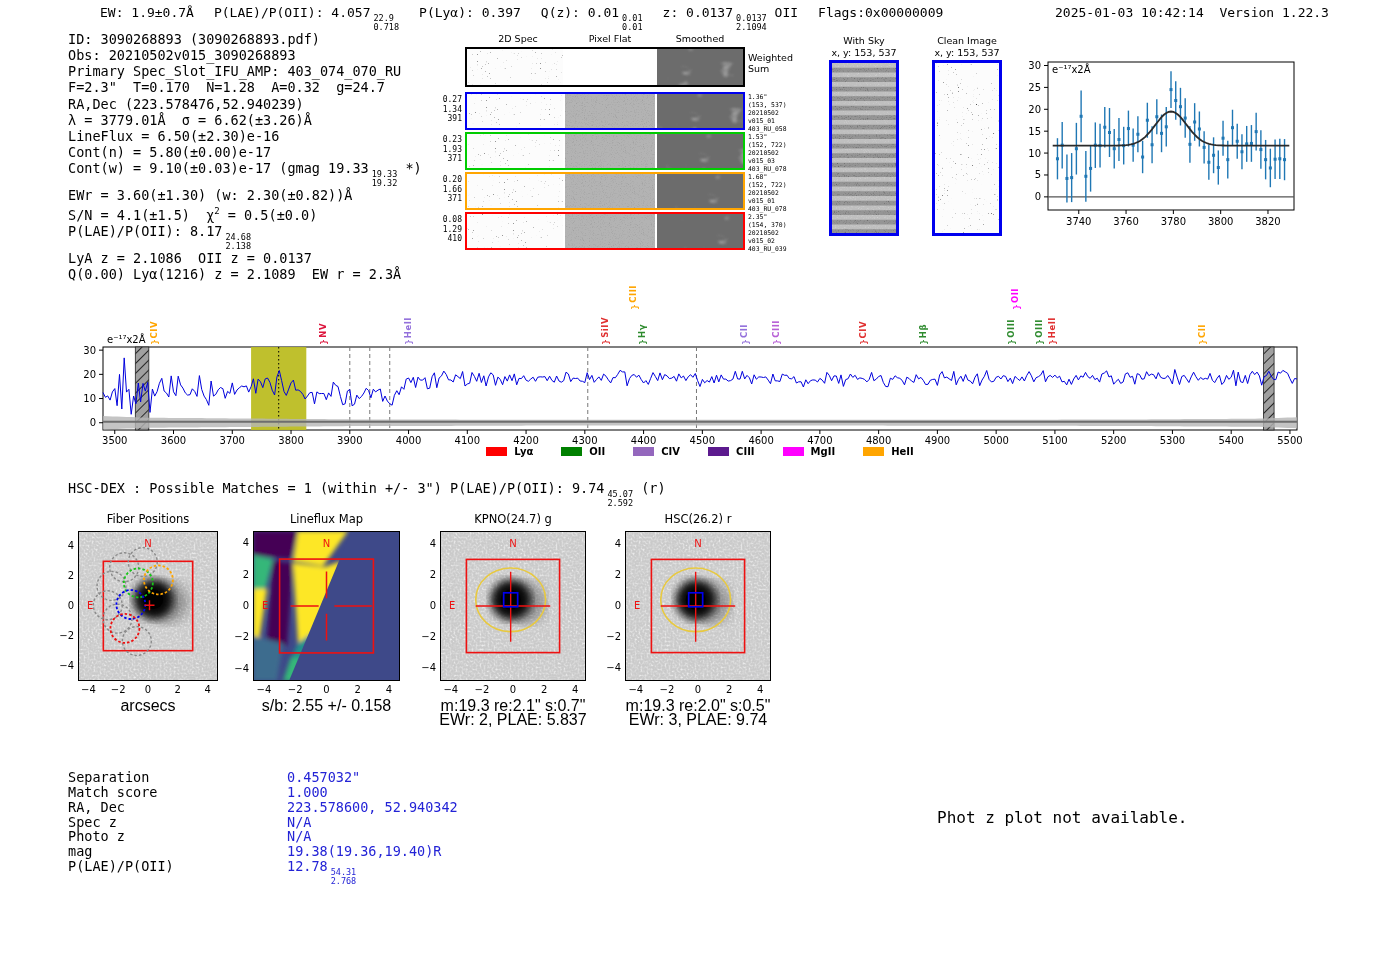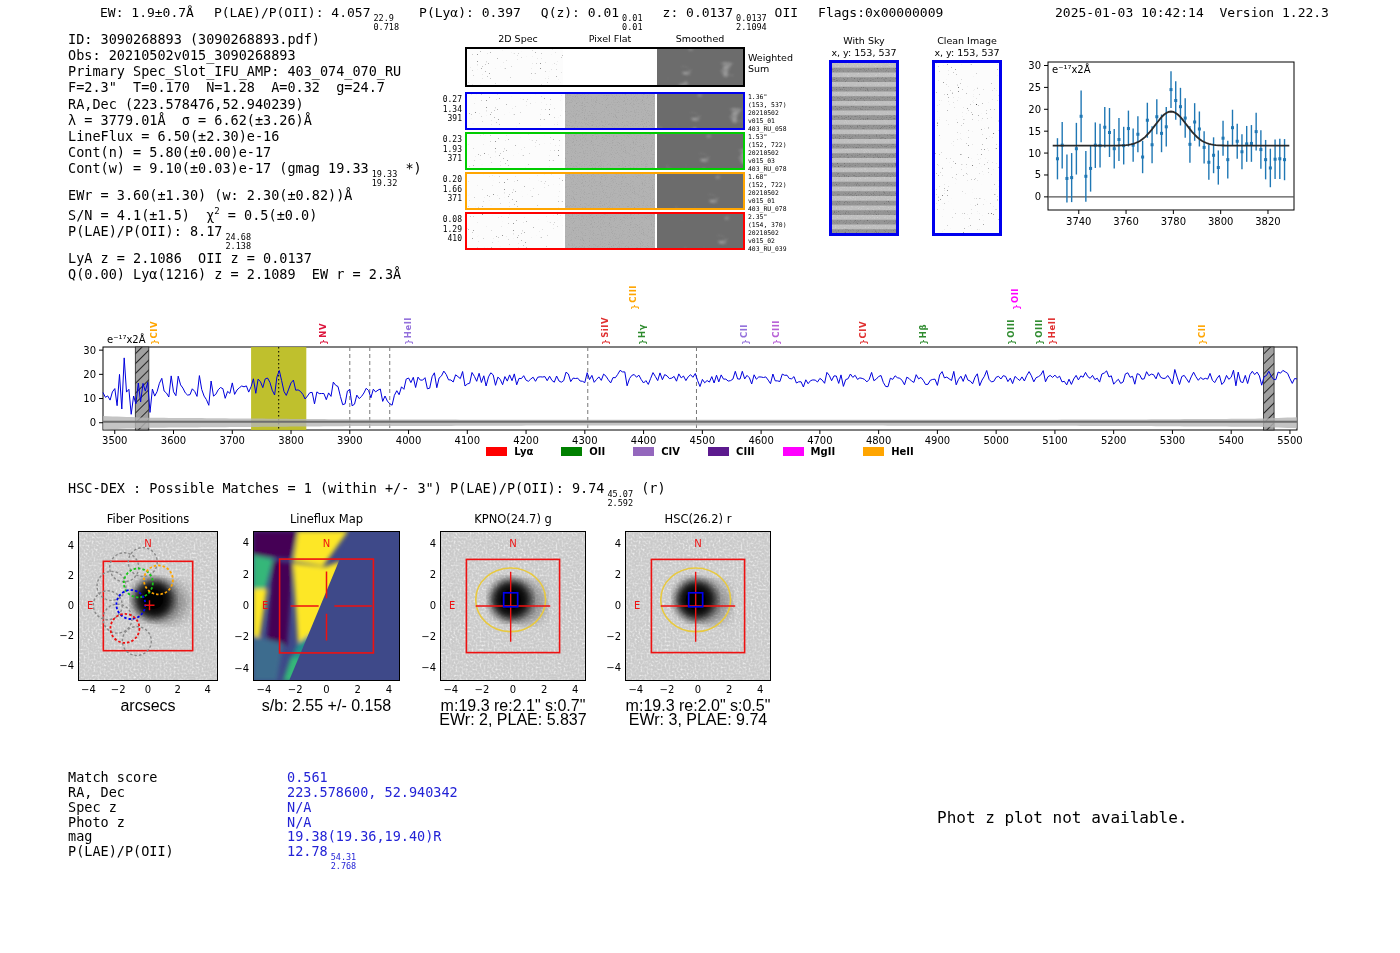--- a/index.html
+++ b/index.html
@@ -738,22 +738,26 @@
     <div class="ticklbl" style="top: 684px; left: 719.064px; width: 20px; text-align: center;">2</div>
     <div class="ticklbl" style="top: 568.936px; left: 603px; width: 18px; text-align: right;">2</div>
     <div class="ticklbl" style="top: 684px; left: 750.128px; width: 20px; text-align: center;">4</div>
     <div class="ticklbl" style="top: 537.872px; left: 603px; width: 18px; text-align: right;">4</div>
     <div class="caption" style="top: 697px; left: 588px; width: 220px;">m:19.3 re:2.0" s:0.5"</div>
     <div class="caption" style="top: 711px; left: 588px; width: 220px;">EWr: 3, PLAE: 9.74</div>
   </div>
 
 <div class="abs mtable" id="mtable">
     <div class="mrow">
+      <div class="mlabel">Separation</div>
+      <div class="mvalue"><span>0.457032"</span></div>
+    </div>
+    <div class="mrow">
       <div class="mlabel">Match score</div>
-      <div class="mvalue"><span>0.561</span></div>
+      <div class="mvalue"><span>1.000</span></div>
     </div>
     <div class="mrow">
       <div class="mlabel">RA, Dec</div>
       <div class="mvalue"><span>223.578600, 52.940342</span></div>
     </div>
     <div class="mrow">
       <div class="mlabel">Spec z</div>
       <div class="mvalue"><span>N/A</span></div>
     </div>
     <div class="mrow">

